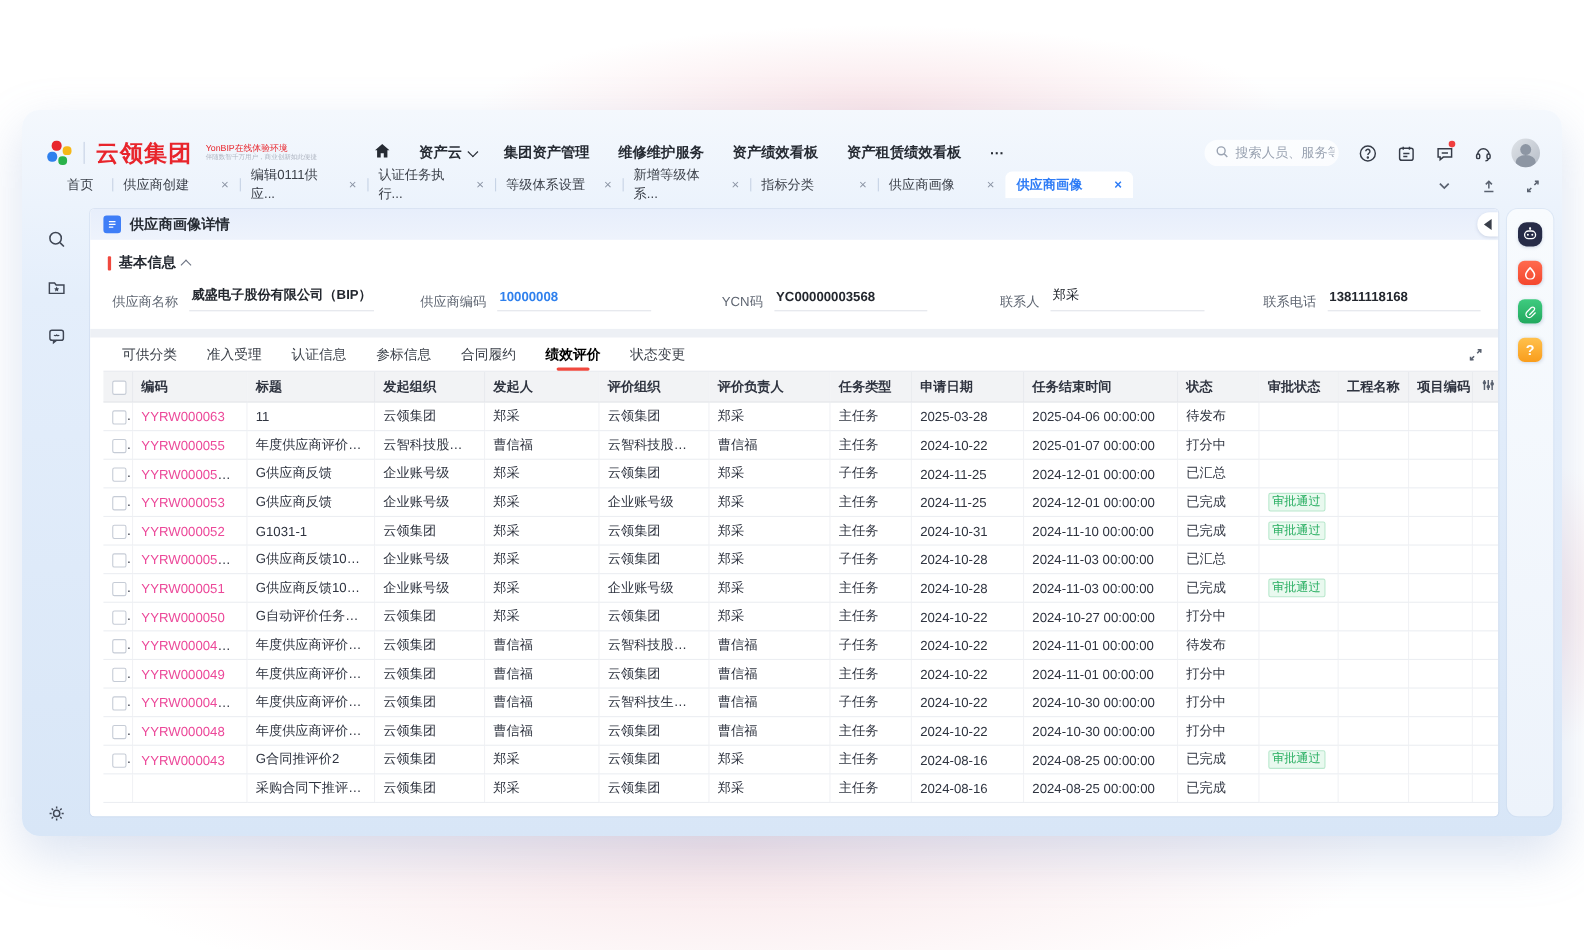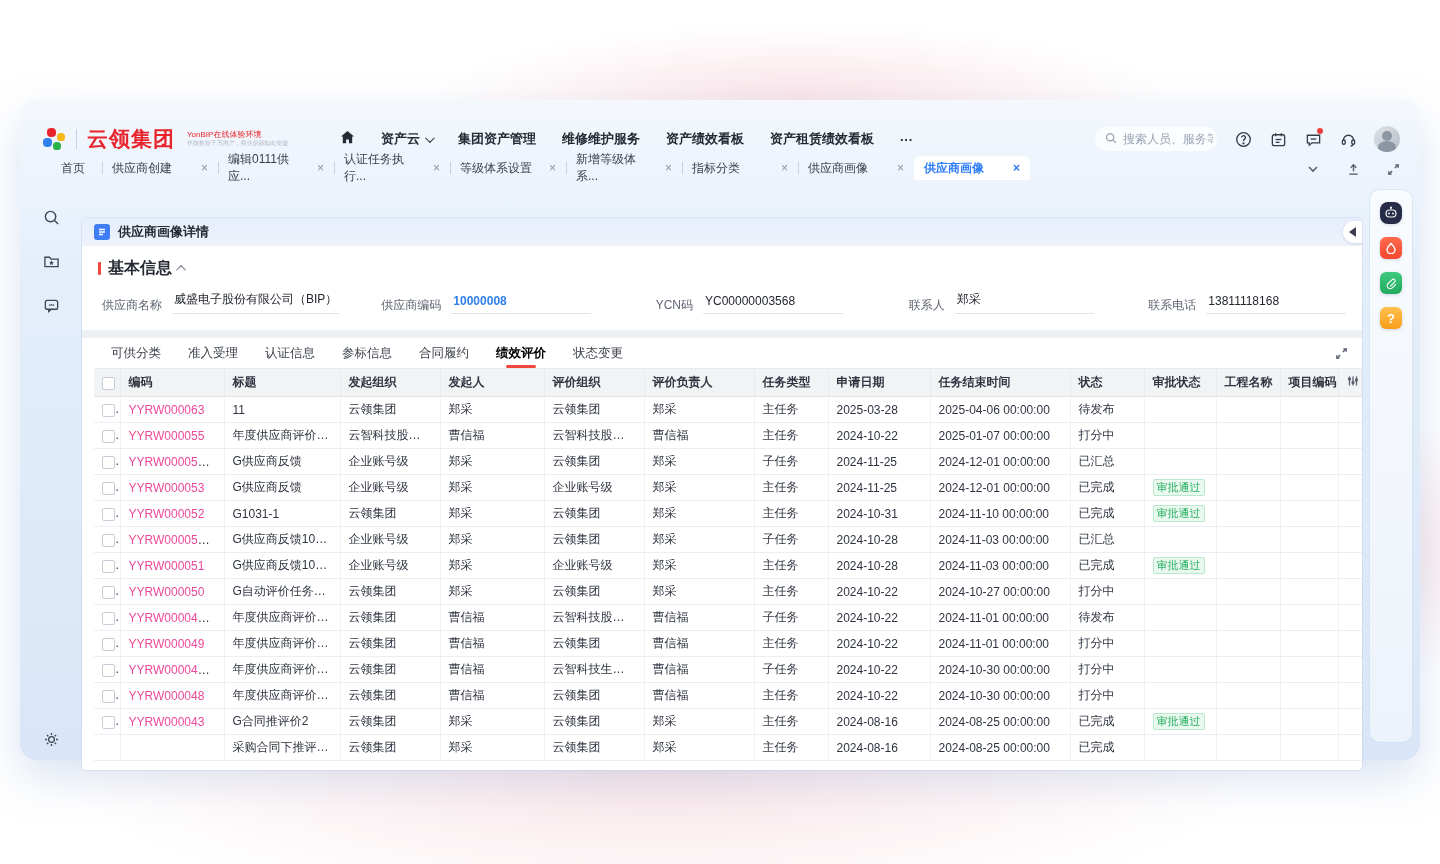--- a/index.html
+++ b/index.html
@@ -80,43 +80,43 @@
   .tab-actions .hd-icon { width:14px; height:14px; }
 
   
   .workspace { display:flex; height:578px; padding:10px 8px 0 0; }
   .left-rail { width:62px; display:flex; flex-direction:column; align-items:center; padding:18px 0 10px; gap:26px; }
   .rail-icon { width:18px; height:18px; color:#3f4654; display:flex; align-items:center; justify-content:center; cursor:pointer; }
   .rail-icon svg { display:block; }
   .rail-spacer { flex:1; }
 
   .main-panel { flex:1; background:#ffffff; border-radius:4px; display:flex; flex-direction:column;
-    overflow:hidden; box-shadow:0 0 0 1px rgba(185,200,226,.35); height:552px;margin-top:28px; }
+    overflow:hidden; box-shadow:0 0 0 1px rgba(185,200,226,.35); height:552px; }
 
   .title-bar { height:28px; flex:0 0 28px; background:linear-gradient(180deg,#e7eefb,#eef3fc);
     display:flex; align-items:center; gap:8px; padding:0 12px; position:relative; }
   .doc-icon { width:16px; height:16px; border-radius:3px; background:#3f7ef7; display:flex; align-items:center; justify-content:center; }
   .page-title { font-size:13px; font-weight:bold; color:#262b33; }
   .collapse-btn { position:absolute; right:0; top:3px; width:19px; height:22px; background:#fff;
     border-radius:11px 0 0 11px; display:flex; align-items:center; justify-content:center; cursor:pointer;
     box-shadow:0 1px 3px rgba(100,120,160,.25); }
   .collapse-btn .tri { width:0; height:0; border-top:5px solid transparent; border-bottom:5px solid transparent; border-right:7px solid #3a3f4a; }
 
   .basic-info { background:#fff; padding:8px 16px 16px; }
   .section-head { display:flex; align-items:center; gap:7px; padding:4px 0 12px; cursor:pointer; }
   .red-bar { width:3px; height:13px; background:#f0483e; border-radius:1px; }
-  .section-title { font-size:16px; font-weight:bold; color:#262b33; }
+  .section-title { font-size:13px; font-weight:bold; color:#262b33; }
   .chev-up { width:7px; height:7px; border-left:1.5px solid #6a7180; border-top:1.5px solid #6a7180;
     transform:rotate(45deg) translateY(2px); display:inline-block; }
   .fields-row { display:grid; grid-template-columns:repeat(5,1fr); column-gap:40px; padding-left:2px; }
   .fields-row + .fields-row { margin-top:13px; }
   .field { display:flex; align-items:flex-end; font-size:12px; min-height:21px; }
   .flabel { color:#5f6672; white-space:nowrap; padding-right:10px; min-width:72px; text-align:right; }
   .fvalue { flex:1; color:#23272e; border-bottom:1px solid #e2e4ea; padding:0 2px 5px; white-space:nowrap; overflow:hidden; }
-  .fvalue.bold { font-weight:normal; }
+  .fvalue.bold { font-weight:bold; }
   .fvalue.link { color:#2f80ed; font-weight:bold; cursor:pointer; }
 
   .section-gap { height:8px; background:#edf0f5; flex:0 0 8px; }
 
   .detail-section { background:#fff; flex:1; display:flex; flex-direction:column; overflow:hidden;padding-left:12px; }
   .detail-tabs { display:flex; gap:27px; align-items:center; height:31px; flex:0 0 31px; padding:0 17px; border-bottom:1px solid #e7e9ee; position:relative; }
   .dtab { font-size:12.5px; color:#3c414a; height:100%; display:flex; align-items:center; position:relative; cursor:pointer; white-space:nowrap; }
   .dtab.active { font-weight:bold; color:#000000; }
   .dtab.active::after { content:""; position:absolute; left:50%; bottom:0; transform:translateX(-50%);
     width:30px; height:3px; background:#f0483e; border-radius:2px; }

